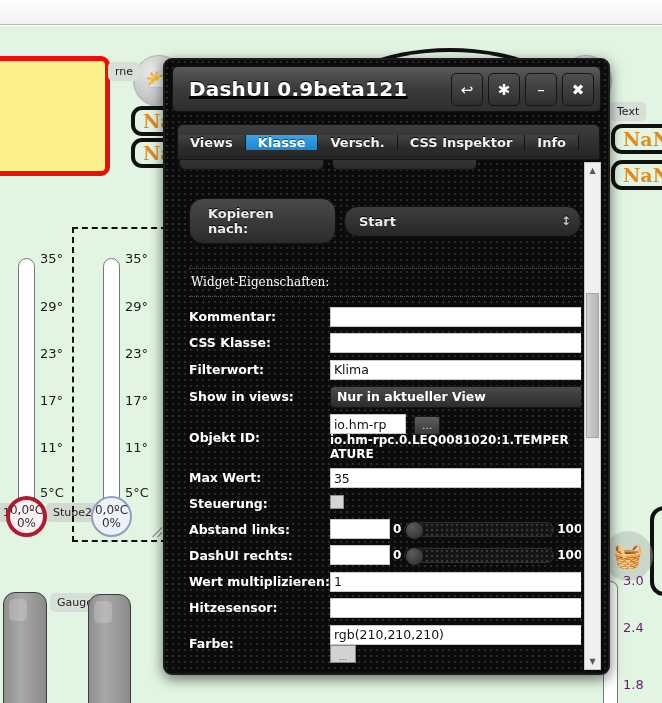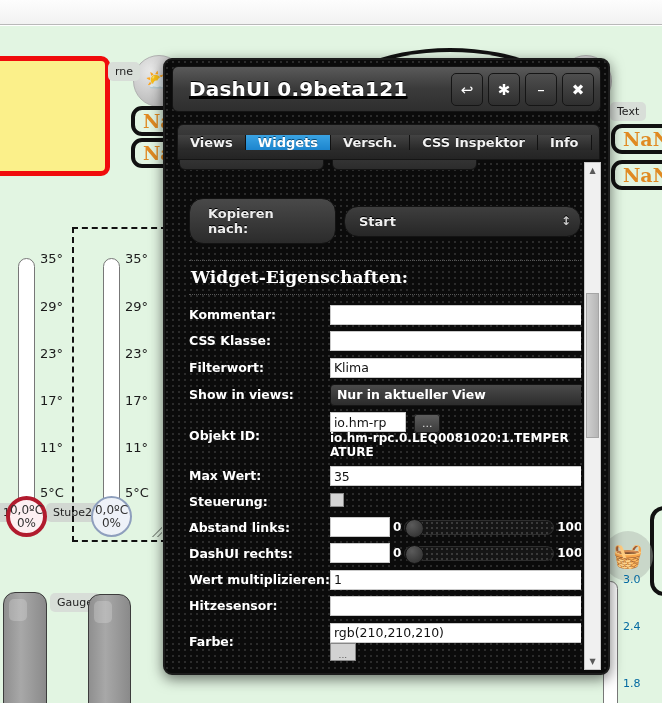--- a/index.html
+++ b/index.html
@@ -145,21 +145,21 @@
 
   
   .thermo-sm { position: absolute; left: 603px; top: 555px; }
   .thermo-sm .tube {
     position: absolute; left: 0; top: 0;
     width: 15px; height: 150px;
     background: #fff; border: 1px solid #777;
     border-radius: 8px 8px 0 0;
   }
   .thermo-sm .ticks { position: absolute; left: 20px; top: -8px; width: 60px; height: 160px; }
-  .thermo-sm .ticks div { position: absolute; left: 0; font-size: 11px; color: #0369a1; text-align: center; }
+  .thermo-sm .ticks div { position: absolute; left: 0; font-size: 13px; color: #701a75; text-align: center; }
 
   .basket-icon {
     position: absolute; left: 603px; top: 505px;
     width: 50px; height: 50px; border-radius: 50%;
     background: rgba(170,180,170,0.45);
     display: flex; align-items: center; justify-content: center;
   }
   .basket-icon .bi { font-size: 24px; color: #fff; }
 
   
@@ -290,22 +290,22 @@
     cursor: pointer;
   }
   .sel-dark::after {
     content: "\2195";
     position: absolute; right: 9px; top: 50%;
     transform: translateY(-50%);
     color: #ccc; font-size: 12px;
   }
 
   .section-title {
-    color: #fff; font-size: 17px; font-weight: bold;
-    margin: 16px 0 6px 12px;
+    color: #fff; font-size: 12px; font-weight: normal;
+    margin: 24px 0 6px 12px;
     font-family: "DejaVu Serif", "Liberation Serif", serif;
     border-top: 1px dotted #555;
     border-bottom: 1px dotted #555;
     padding: 6px 0 7px 2px;
     width: 392px;
   }
 
   table.props { border-collapse: collapse; margin-left: 12px; width: 392px; }
   table.props td { padding: 3px 0; vertical-align: middle; }
   td.lbl {
@@ -527,21 +527,21 @@
       </div>
     </div>
 
     <div class="hidden-btn-row">
       <div class="hidden-btn">Bearbeiten</div>
       <div class="hidden-btn">Hinzufügen</div>
     </div>
 
     <div class="tabbar">
       <div class="tab">Views</div>
-      <div class="tab active">Widgets</div>
+      <div class="tab active">Klasse</div>
       <div class="tab">Versch.</div>
       <div class="tab">CSS Inspektor</div>
       <div class="tab">Info</div>
       <div class="tab-filler"></div>
     </div>
 
     <div class="content">
 
       <div class="copy-row">
         <div class="btn-dark">Kopieren nach:</div>

